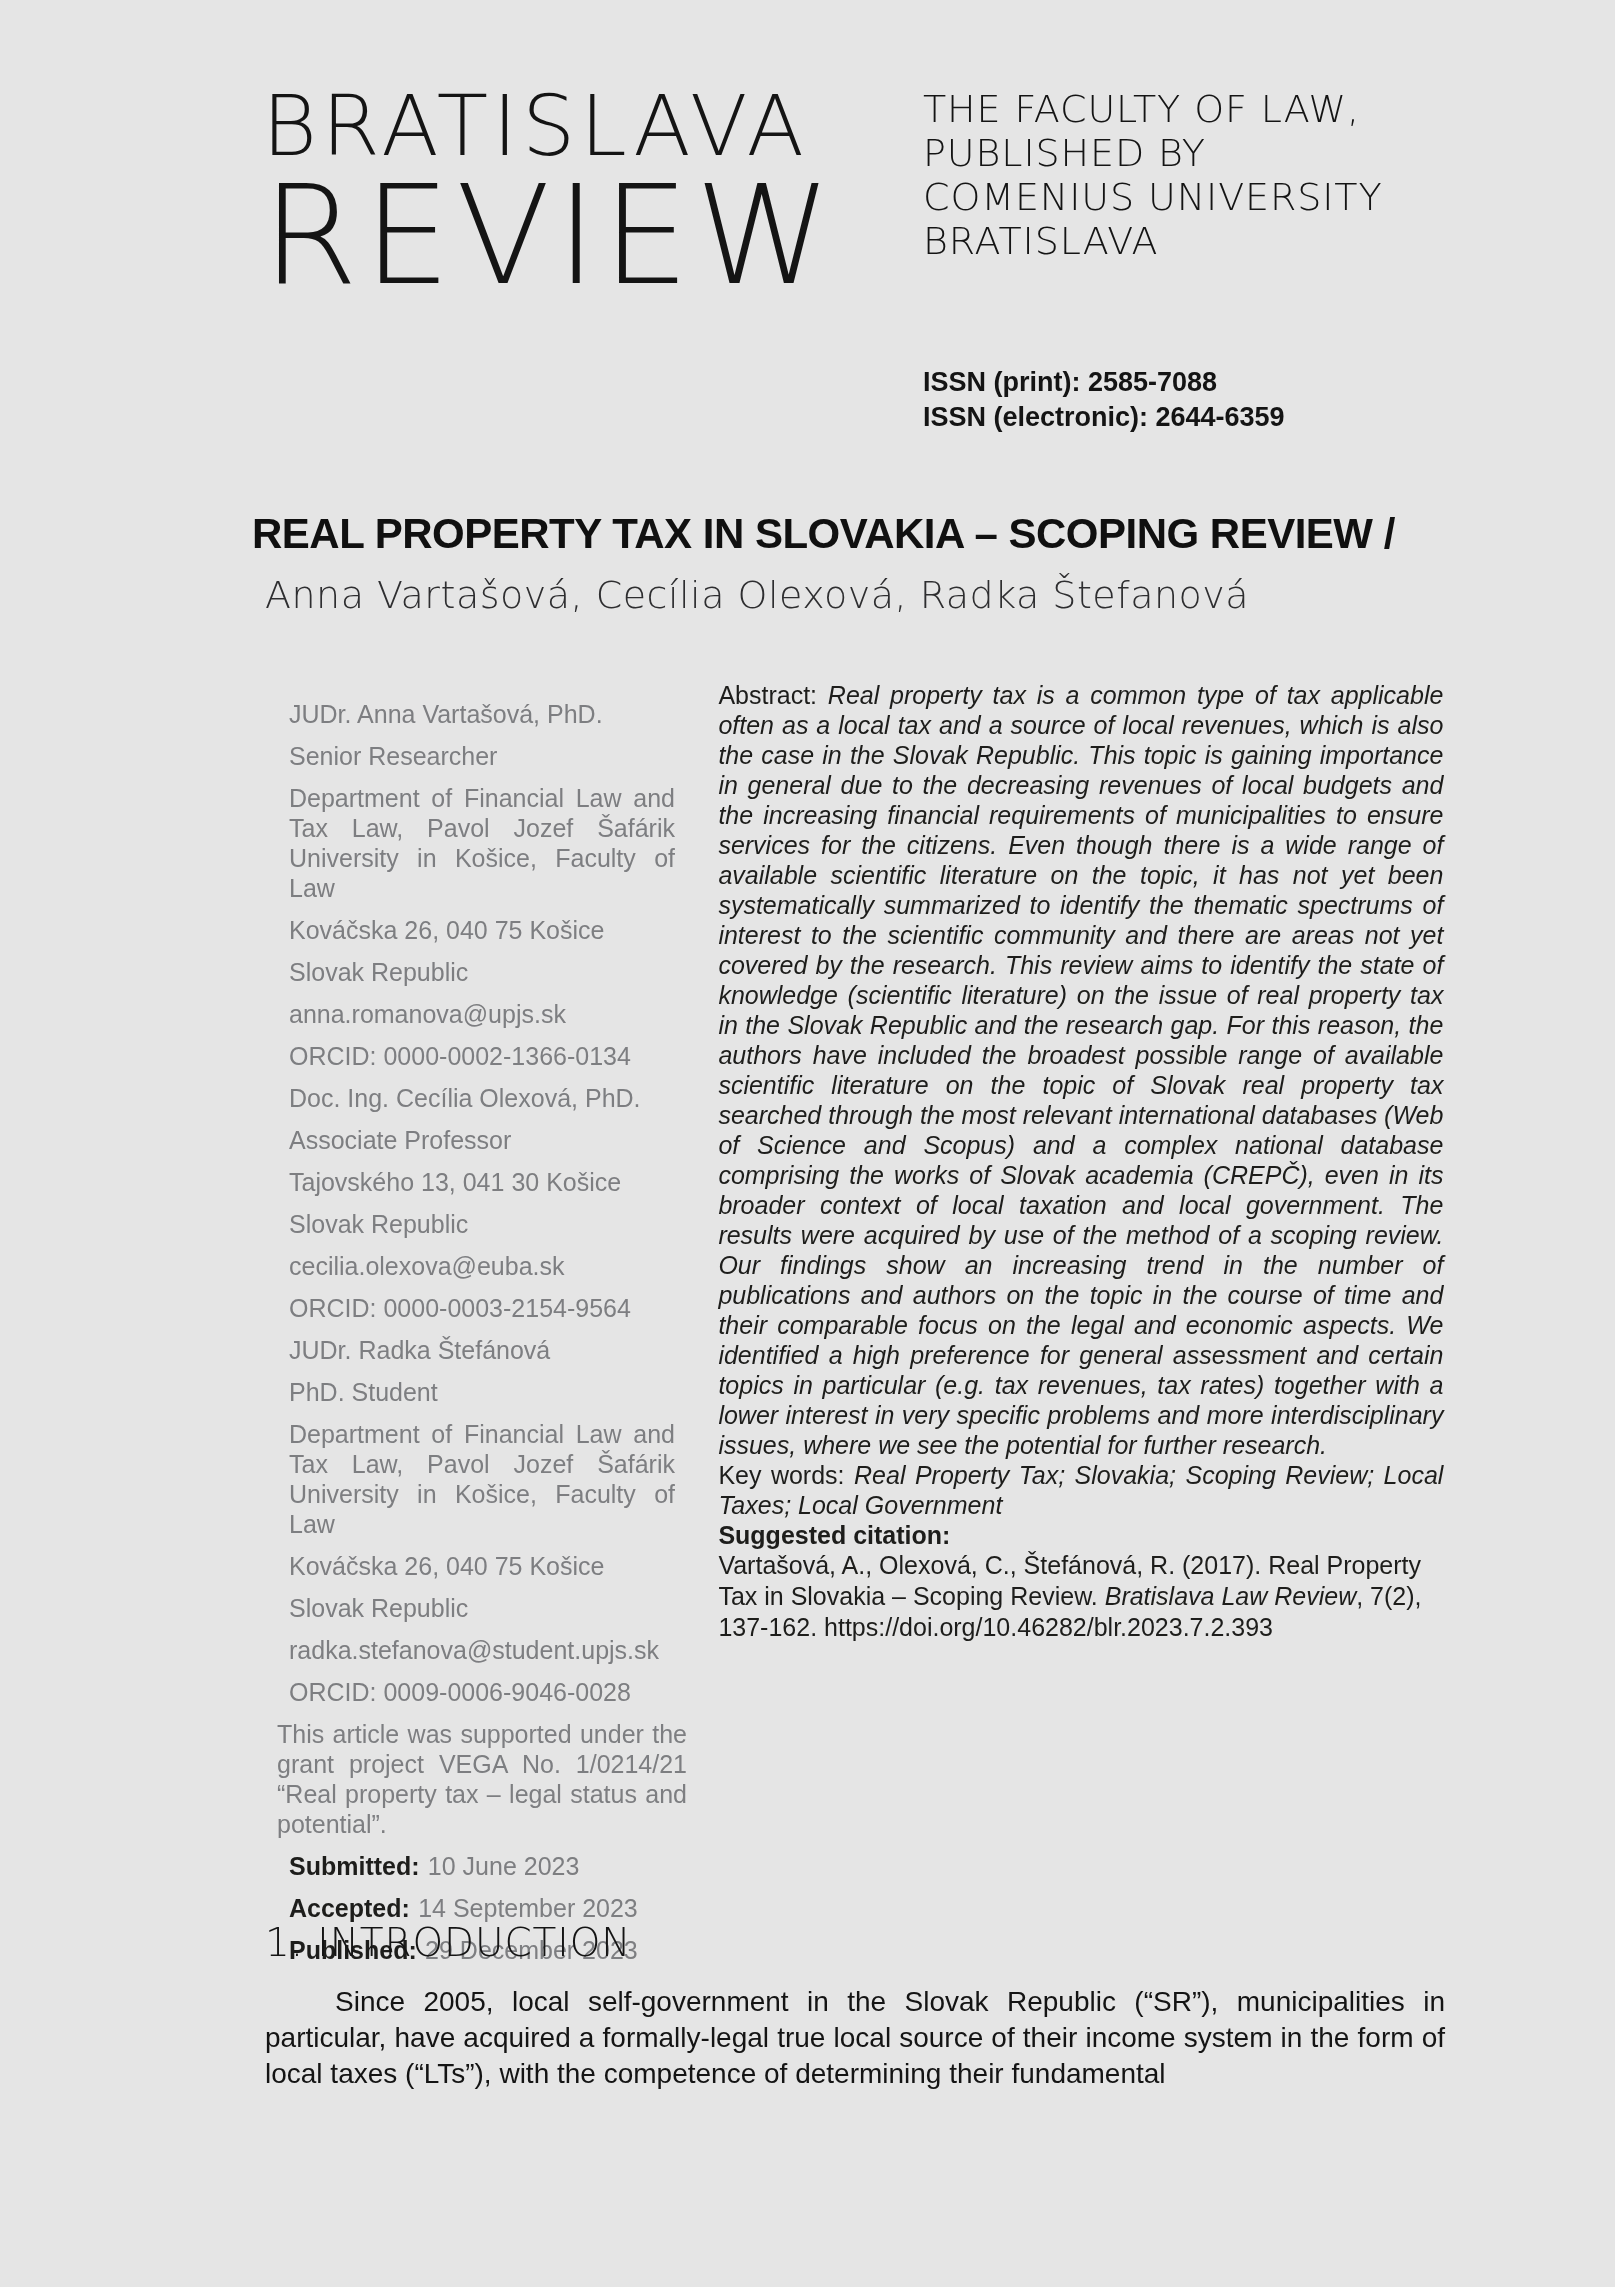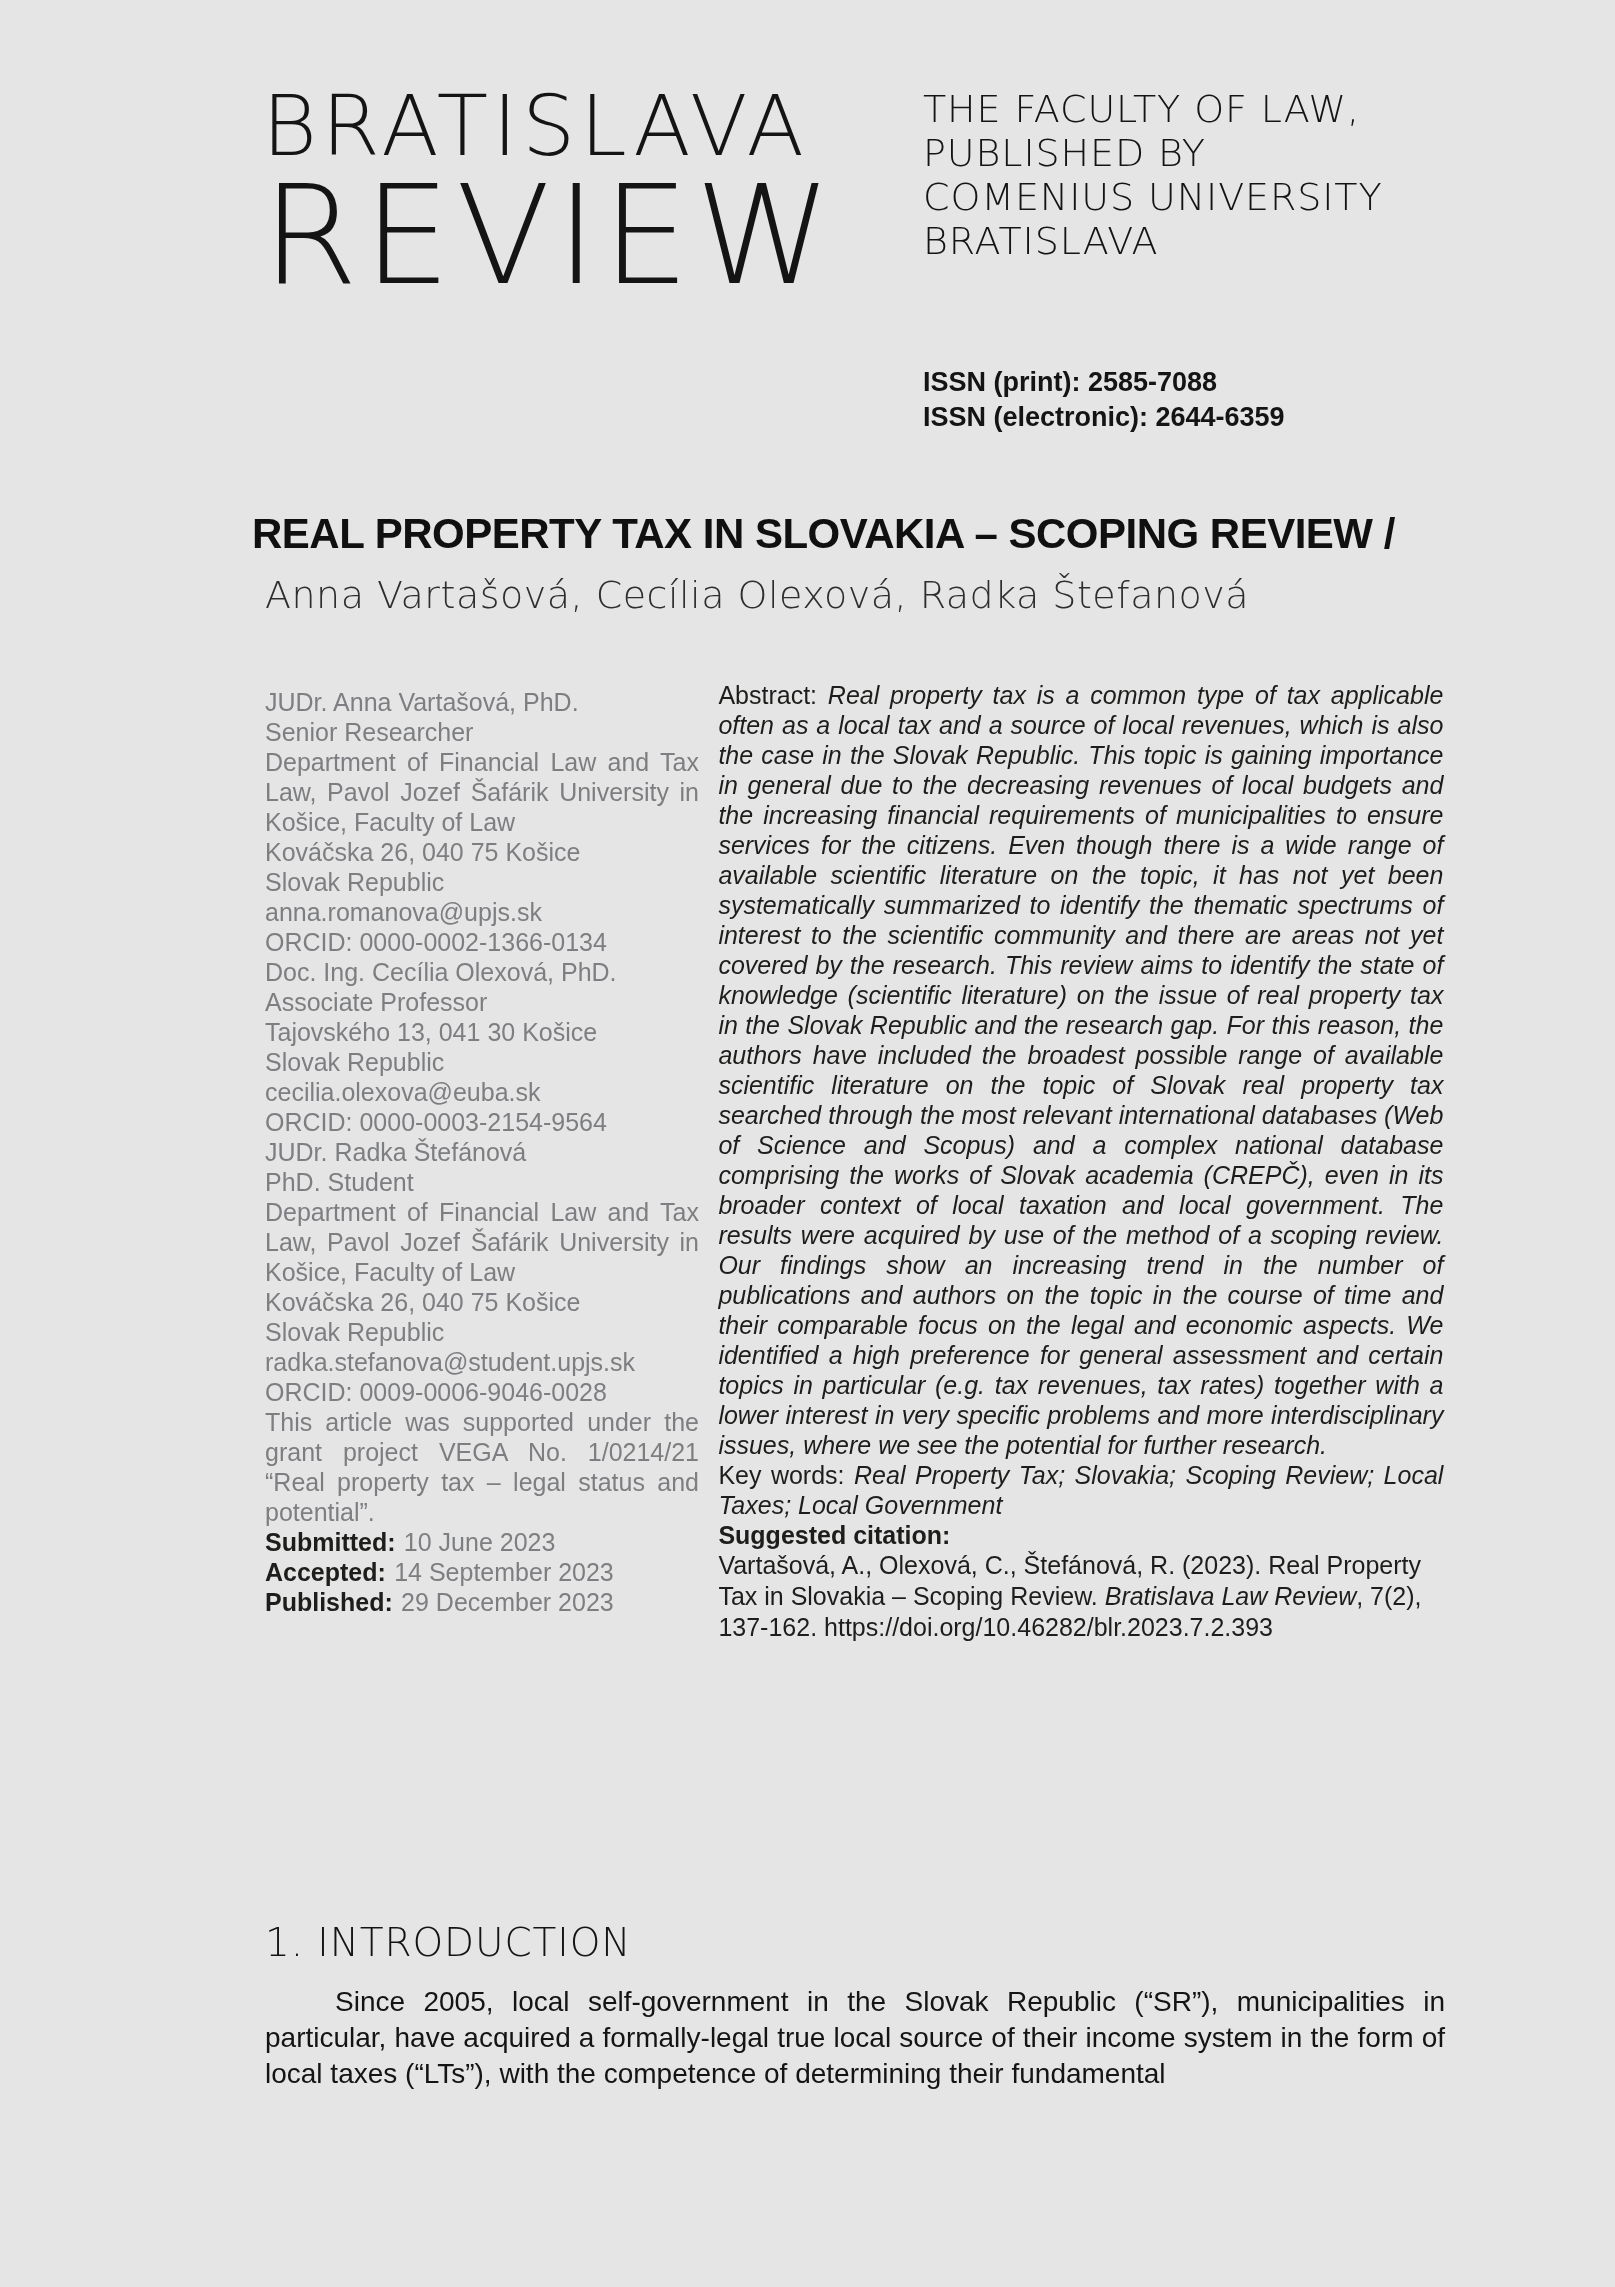--- a/index.html
+++ b/index.html
@@ -29,21 +29,21 @@
   .authors{
     position:absolute;left:265px;top:573px;width:1191px;
     font-size:38px;letter-spacing:0.5px;color:#2e2e30;
   }
   
   .columns{position:absolute;left:265px;top:680px;width:1178px;display:flex;}
   .col-left{
     width:434px;margin-right:19.4px;flex:none;
     color:#7d7e81;font-size:25px;line-height:30px;padding-top:7.4px;
   }
-  .col-left p,.col-left div{margin:0;}
+  .col-left p,.col-left div{margin:12px;}
   .author-block .affiliation{text-align:justify;}
   .ab-1{margin-bottom:42px;}
   .ab-2{margin-bottom:35px;}
   .ab-3{margin-bottom:18.5px;}
   .grant{text-align:justify;margin-bottom:70px;}
   .date-row .date-label{font-weight:700;color:#1d1d1b;margin-right:8.3px;}
   
   .col-right{width:725px;flex:none;font-size:25px;line-height:30px;color:#1d1d1b;}
   .col-right p{margin:0;}
   .abstract{text-align:justify;font-style:italic;margin-bottom:74px;}
@@ -148,21 +148,21 @@
         <span>Real property tax is a common type of tax applicable often as a local tax and a source of local revenues, which is also the case in the Slovak Republic. This topic is gaining importance in general due to the decreasing revenues of local budgets and the increasing financial requirements of municipalities to ensure services for the citizens. Even though there is a wide range of available scientific literature on the topic, it has not yet been systematically summarized to identify the thematic spectrums of interest to the scientific community and there are areas not yet covered by the research. This review aims to identify the state of knowledge (scientific literature) on the issue of real property tax in the Slovak Republic and the research gap. For this reason, the authors have included the broadest possible range of available scientific literature on the topic of Slovak real property tax searched through the most relevant international databases (Web of Science and Scopus) and a complex national database comprising the works of Slovak academia (CREPČ), even in its broader context of local taxation and local government. The results were acquired by use of the method of a scoping review. Our findings show an increasing trend in the number of publications and authors on the topic in the course of time and their comparable focus on the legal and economic aspects. We identified a high preference for general assessment and certain topics in particular (e.g. tax revenues, tax rates) together with a lower interest in very specific problems and more interdisciplinary issues, where we see the potential for further research.</span>
       </p>
 
       <p class="keywords">
         <span class="kw-label">Key words:</span>
         <span>Real Property Tax; Slovakia; Scoping Review; Local Taxes; Local Government</span>
       </p>
 
       <div class="cit-label">Suggested citation:</div>
       <p class="citation">
-        <span>Vartašová, A., Olexová, C., Štefánová, R. (2023). Real Property Tax in Slovakia – Scoping Review.</span>
+        <span>Vartašová, A., Olexová, C., Štefánová, R. (2017). Real Property Tax in Slovakia – Scoping Review.</span>
         <span class="italic">Bratislava Law Review</span><span>, 7(2), 137-162.</span>
         <span>https://doi.org/10.46282/blr.2023.7.2.393</span>
       </p>
 
     </div>
   </div>
 
   <div class="main">
     <h2 class="section-heading">1. INTRODUCTION</h2>
     <p class="body-paragraph">Since 2005, local self-government in the Slovak Republic (“SR”), municipalities in particular, have acquired a formally-legal true local source of their income system in the form of local taxes (“LTs”), with the competence of determining their fundamental</p>

